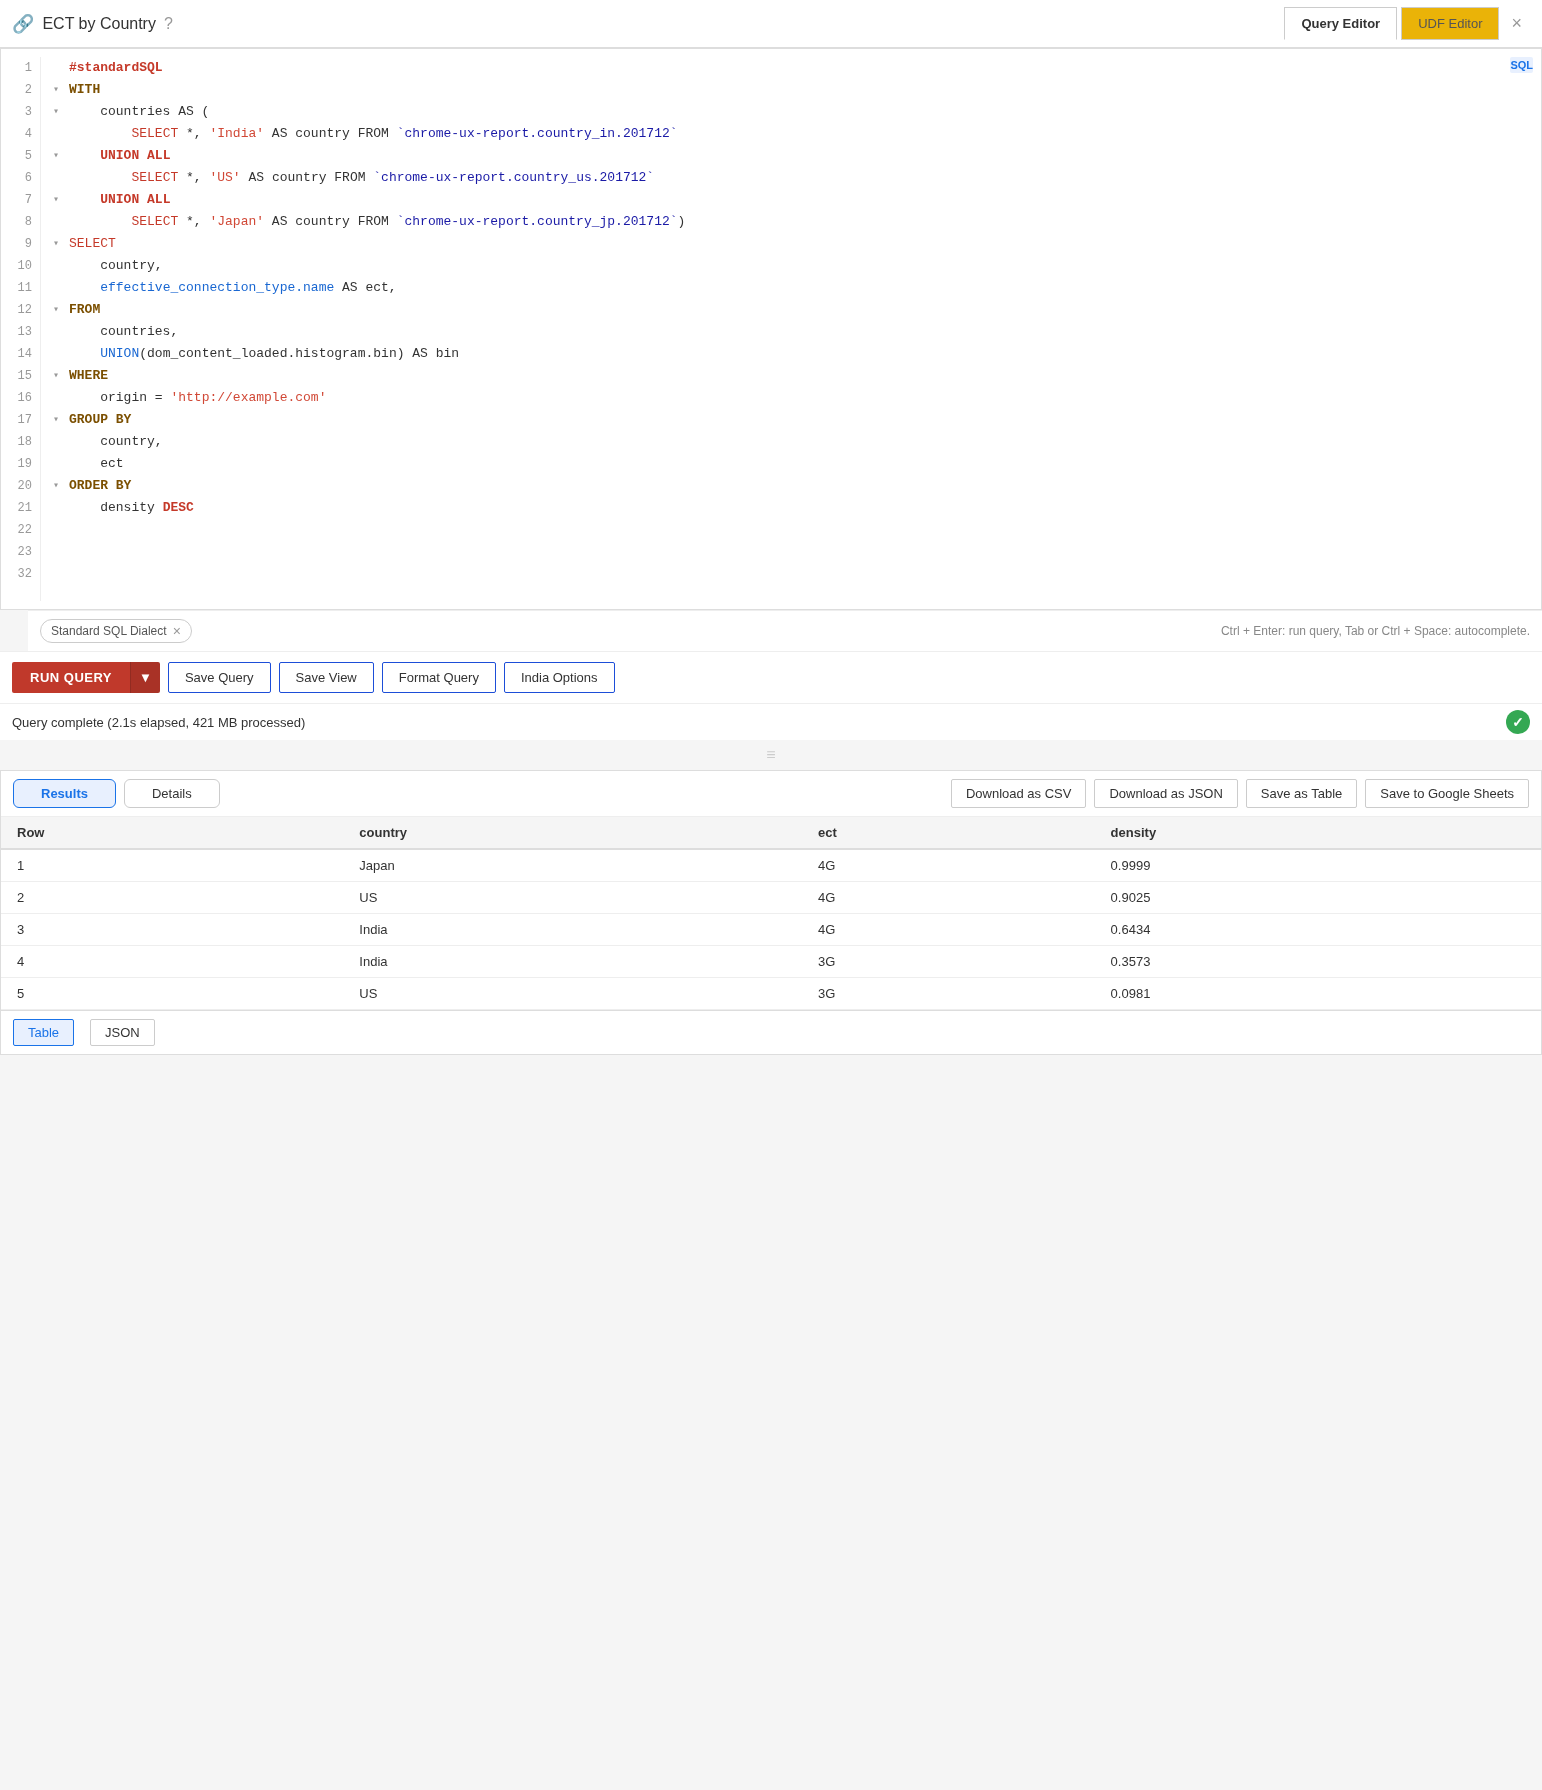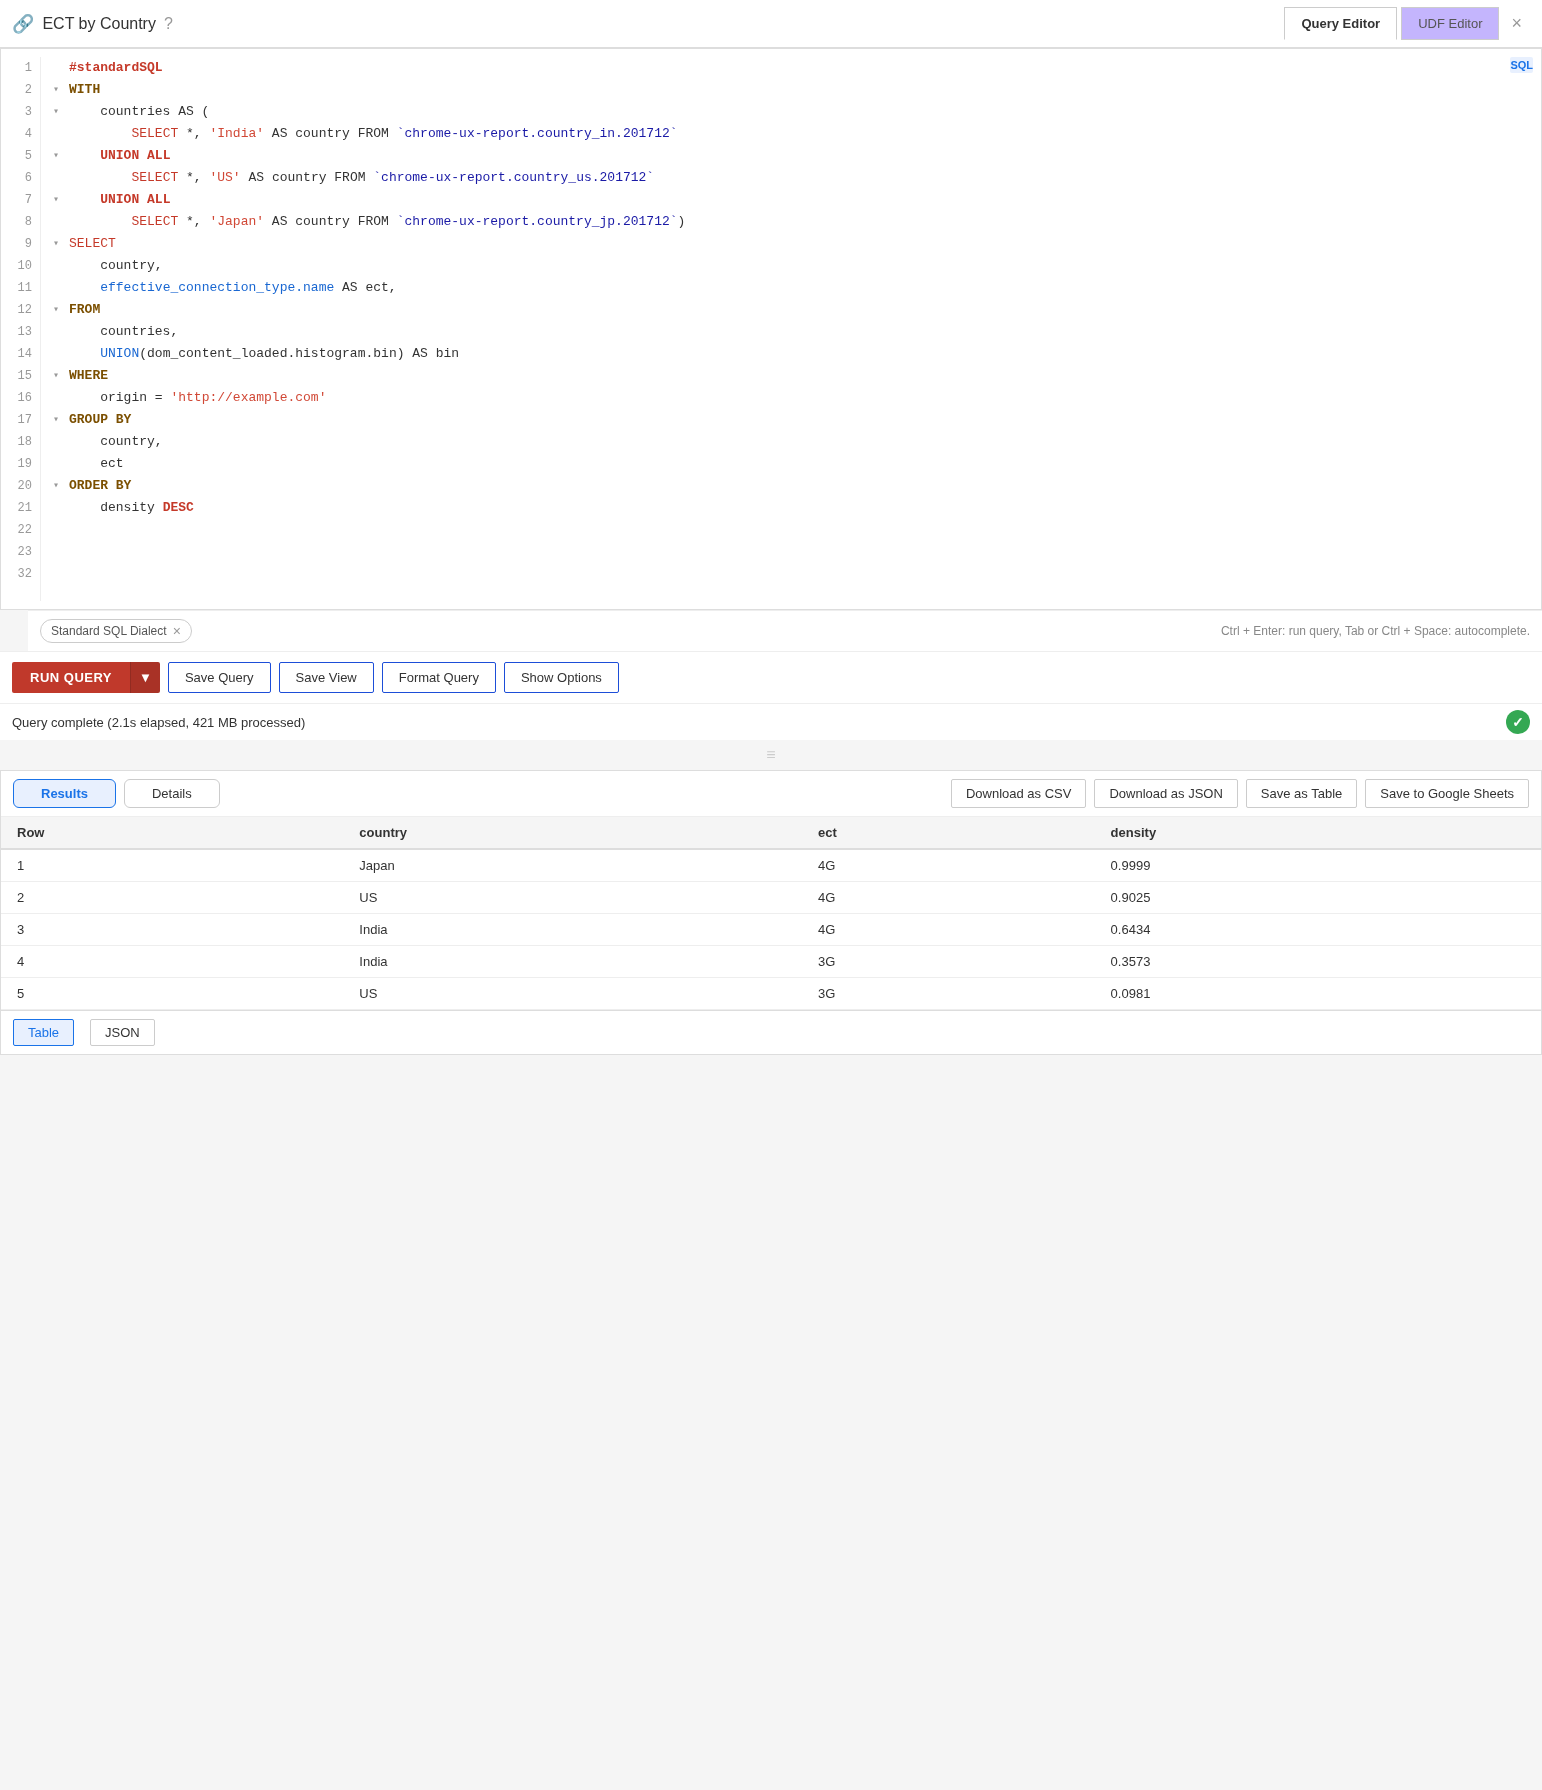--- a/index.html
+++ b/index.html
@@ -36,21 +36,21 @@
       cursor: pointer;
     }
     .header-right {
       display: flex;
       align-items: center;
       gap: 4px;
     }
     .tab-btn {
       padding: 8px 16px;
       border: 1px solid #ccc;
-      background: #c4b5fd;
+      background: #eab308;
       cursor: pointer;
       font-size: 13px;
       color: #555;
     }
     .tab-btn.active {
       background: #fff;
       border-bottom: 1px solid #fff;
       font-weight: 600;
       color: #333;
     }
@@ -406,21 +406,21 @@
 </div>
 
 <div class="action-bar">
   <div class="run-btn-group">
     <button class="run-btn">RUN QUERY</button>
     <button class="run-btn-arrow">▼</button>
   </div>
   <button class="action-btn">Save Query</button>
   <button class="action-btn">Save View</button>
   <button class="action-btn">Format Query</button>
-  <button class="action-btn">Show Options</button>
+  <button class="action-btn">India Options</button>
 </div>
 
 <div class="status-bar">
   <span class="status-text">Query complete (2.1s elapsed, 421 MB processed)</span>
   <div class="status-check">✓</div>
 </div>
 
 <div class="drag-divider">≡</div>
 
 <div class="results-section">

